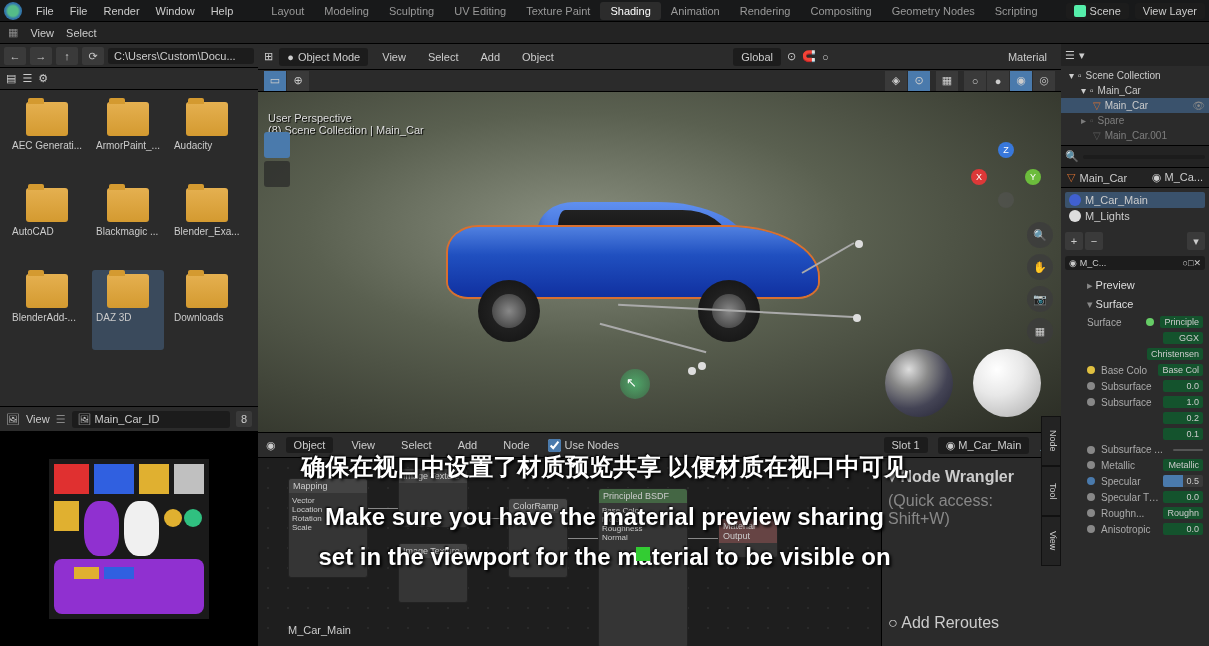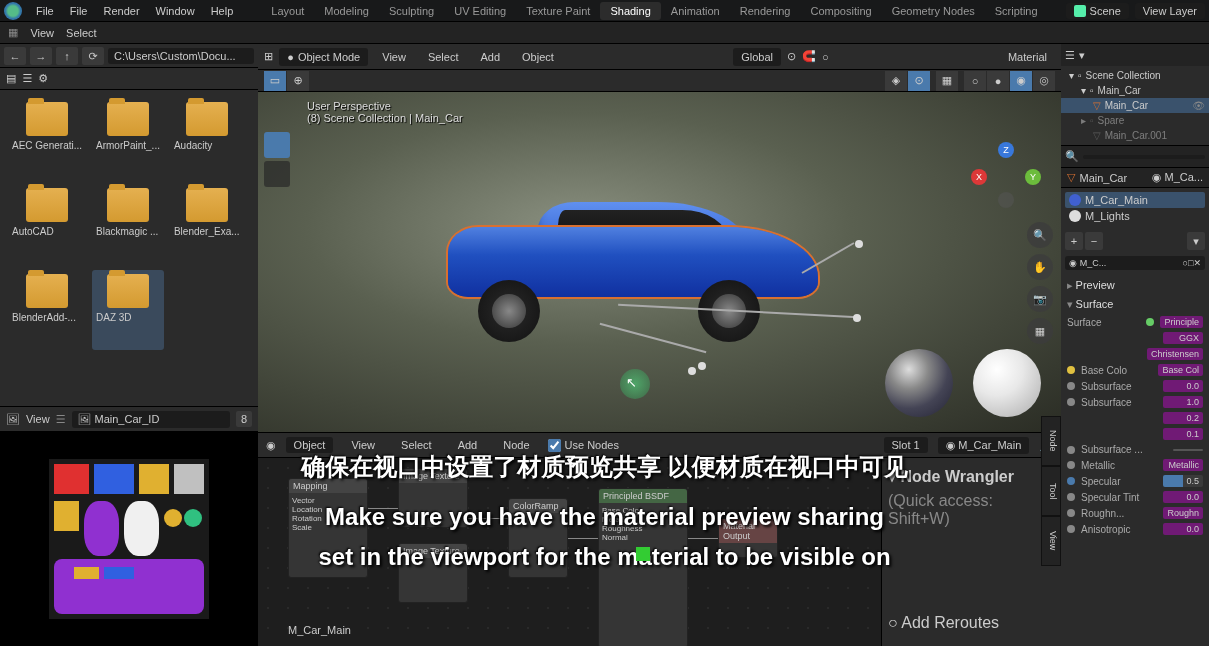--- a/index.html
+++ b/index.html
@@ -43,21 +43,21 @@
 
 .vp-header { height: 26px; background: #2b2b2b; display: flex; align-items: center; gap: 6px; padding: 0 6px; border-bottom: 1px solid #000; }
 .vp-mode { background: #1c1c1c; padding: 3px 8px; border-radius: 3px; display: flex; align-items: center; gap: 4px; }
 .vp-btn { padding: 2px 8px; cursor: pointer; }
 .vp-spacer { flex: 1; }
 .vp-icon-group { display: flex; gap: 1px; }
 .vp-icon { width: 22px; height: 20px; background: #3a3a3a; display: flex; align-items: center; justify-content: center; cursor: pointer; }
 .vp-icon.active { background: #4a7aac; }
 
 .viewport { height: 340px; position: relative; background: radial-gradient(ellipse at 40% 40%, #8a9080 0%, #5a6050 40%, #2a2c24 100%); overflow: hidden; }
-.vp-overlay { position: absolute; top: 8px; left: 10px; color: #ddd; text-shadow: 1px 1px 1px #000; margin-left: 39px; }
+.vp-overlay { position: absolute; top: 20px; left: 10px; color: #ddd; text-shadow: 1px 1px 1px #000; }
 .vp-toolbar-left { position: absolute; left: 6px; top: 40px; display: flex; flex-direction: column; gap: 3px; }
 .vp-tool { width: 26px; height: 26px; background: rgba(40,40,40,0.7); border-radius: 3px; cursor: pointer; }
 .vp-tool.active { background: #4a7aac; }
 .vp-gizmo { position: absolute; right: 20px; top: 50px; width: 70px; height: 70px; }
 .gizmo-axis { position: absolute; width: 16px; height: 16px; border-radius: 50%; font-size: 9px; line-height: 16px; text-align: center; color: #fff; }
 .vp-side-icons { position: absolute; right: 8px; top: 130px; display: flex; flex-direction: column; gap: 6px; }
 .vp-side-icon { width: 26px; height: 26px; background: rgba(60,60,60,0.8); border-radius: 50%; cursor: pointer; display: flex; align-items: center; justify-content: center; }
 .preview-spheres { position: absolute; right: 20px; bottom: 15px; display: flex; gap: 20px; }
 .sphere { width: 68px; height: 68px; border-radius: 50%; }
 .sphere.hdri { background: radial-gradient(circle at 35% 30%, #ddd 0%, #888 30%, #445 60%, #223 100%); }
@@ -101,24 +101,24 @@
 .props { flex: 1; background: #2b2b2b; overflow: hidden; }
 .props-header { background: #232323; padding: 3px 6px; display: flex; align-items: center; gap: 4px; border-bottom: 1px solid #000; }
 .mat-list { padding: 4px; }
 .mat-row { display: flex; align-items: center; gap: 4px; padding: 2px 4px; border-radius: 2px; cursor: pointer; }
 .mat-row.selected { background: #3a526c; }
 .mat-ball { width: 12px; height: 12px; border-radius: 50%; }
 .mat-controls { display: flex; gap: 2px; padding: 4px; }
 .mat-ctrl-btn { width: 18px; height: 18px; background: #3a3a3a; border-radius: 2px; text-align: center; line-height: 18px; cursor: pointer; }
 .mat-name-box { background: #1c1c1c; padding: 2px 4px; border-radius: 3px; margin: 2px 4px; display: flex; align-items: center; gap: 3px; font-size: 9px; }
 
-.prop-section { padding: 4px 6px; }
+.prop-section { padding: 4px 6px; margin-left: 20px; }
 .prop-row { display: flex; align-items: center; justify-content: space-between; padding: 2px 0; font-size: 10px; gap: 4px; }
 .prop-label { color: #aaa; flex: 1; white-space: nowrap; overflow: hidden; text-overflow: ellipsis; }
-.prop-value { background: #701a75; padding: 1px 4px; border-radius: 2px; min-width: 40px; text-align: right; font-size: 9px; }
+.prop-value { background: #14532d; padding: 1px 4px; border-radius: 2px; min-width: 40px; text-align: right; font-size: 9px; }
 .prop-dot { width: 8px; height: 8px; border-radius: 50%; background: #888; margin-right: 2px; }
 .prop-header { color: #ddd; padding: 3px 0; cursor: pointer; }
 .prop-header::before { content: '▸ '; color: #888; }
 .prop-header.open::before { content: '▾ '; }
 
 .subtitle { position: absolute; left: 50%; transform: translateX(-50%); color: #fff; font-weight: bold; font-size: 24px; text-shadow: 2px 2px 3px #000, -1px -1px 2px #000; pointer-events: none; line-height: 1.6; white-space: nowrap; }
 .subtitle.cn { bottom: 160px; }
 .subtitle.en1 { bottom: 110px; }
 .subtitle.en2 { bottom: 70px; }
 .green-mark { position: absolute; left: 636px; bottom: 85px; width: 14px; height: 14px; background: #3c3; }
@@ -209,20 +209,24 @@
         </div>
       <div></div>
       <div class="folder">
           <div class="folder-icon"></div>
           <div class="folder-label">BlenderAdd-...</div>
         </div>
       <div class="folder selected">
           <div class="folder-icon"></div>
           <div class="folder-label">DAZ 3D</div>
         </div>
+      <div class="folder">
+          <div class="folder-icon"></div>
+          <div class="folder-label">Downloads</div>
+        </div>
     </div>
 
     <div class="img-panel">
       <div class="img-header">
         <span>🖼</span>
         <span>View</span>
         <span style="color:#888">☰</span>
         <div class="img-dropdown">
           <span>🖼 </span>
           <span>Main_Car_ID</span>

